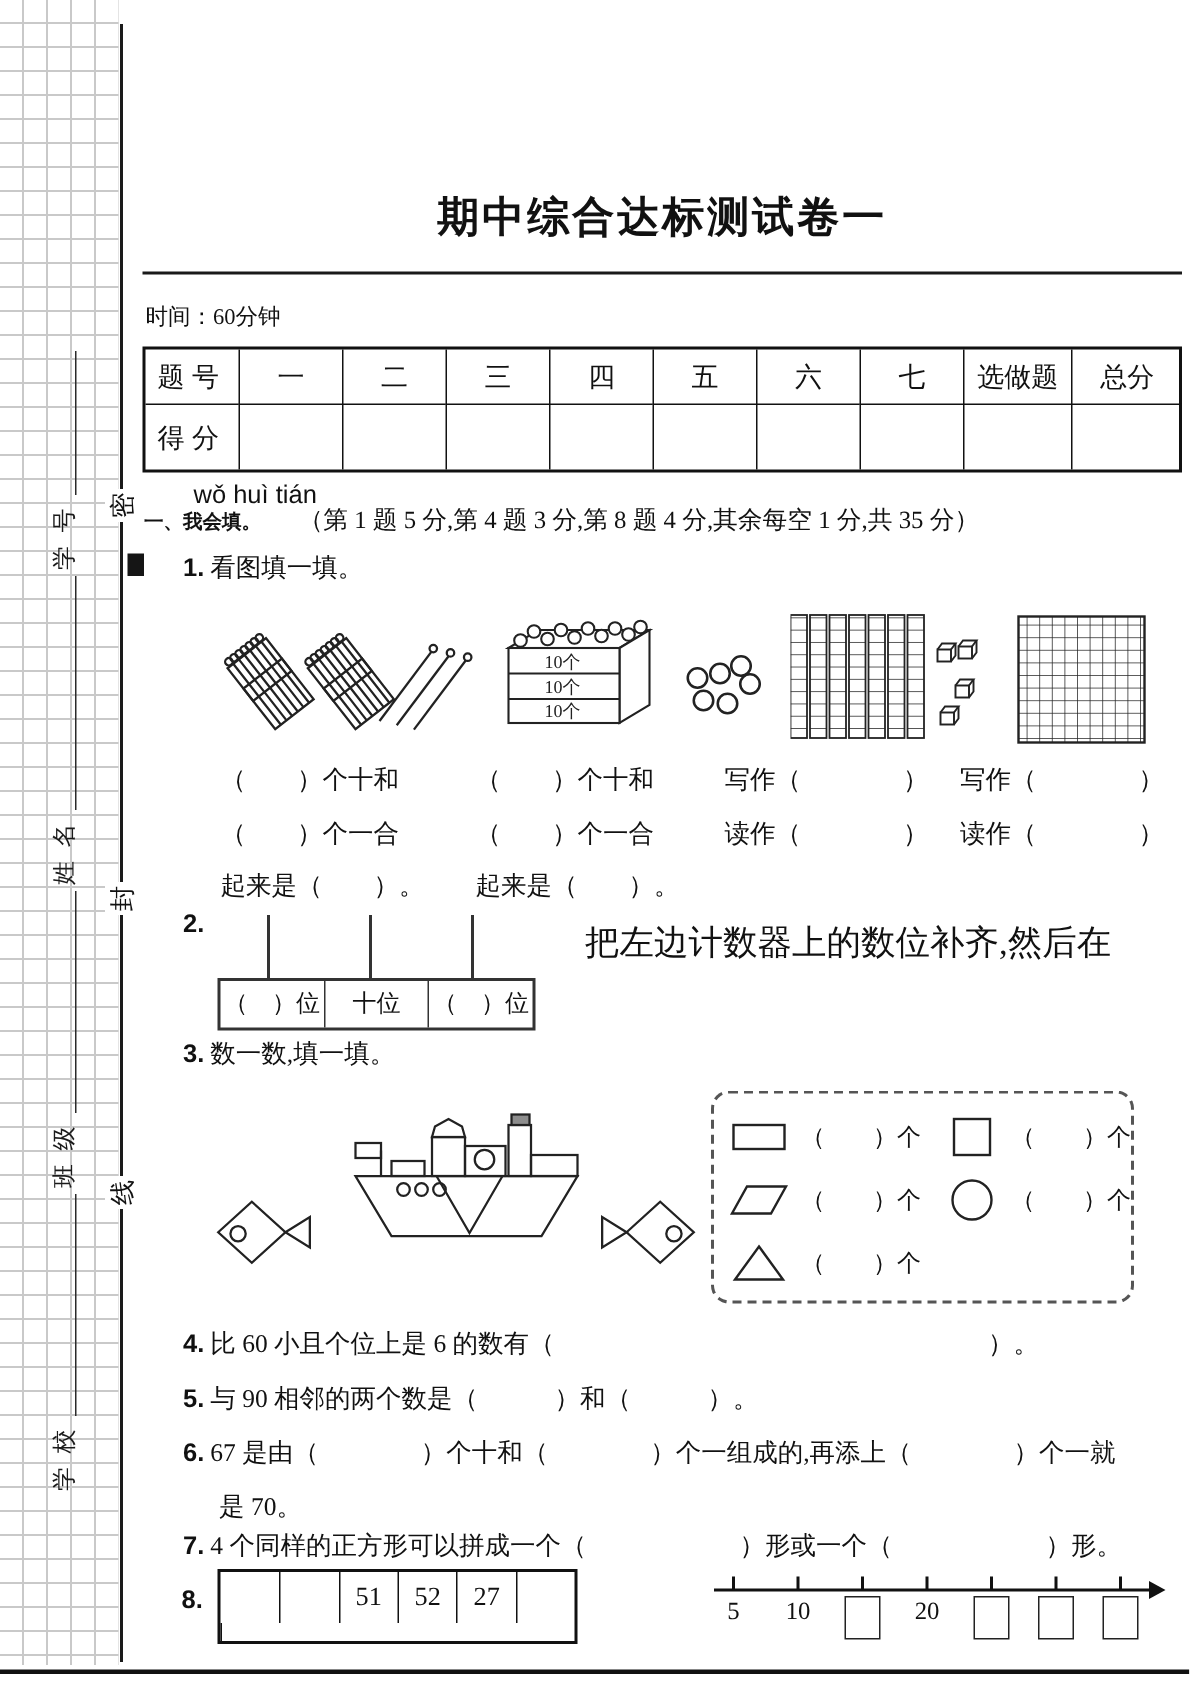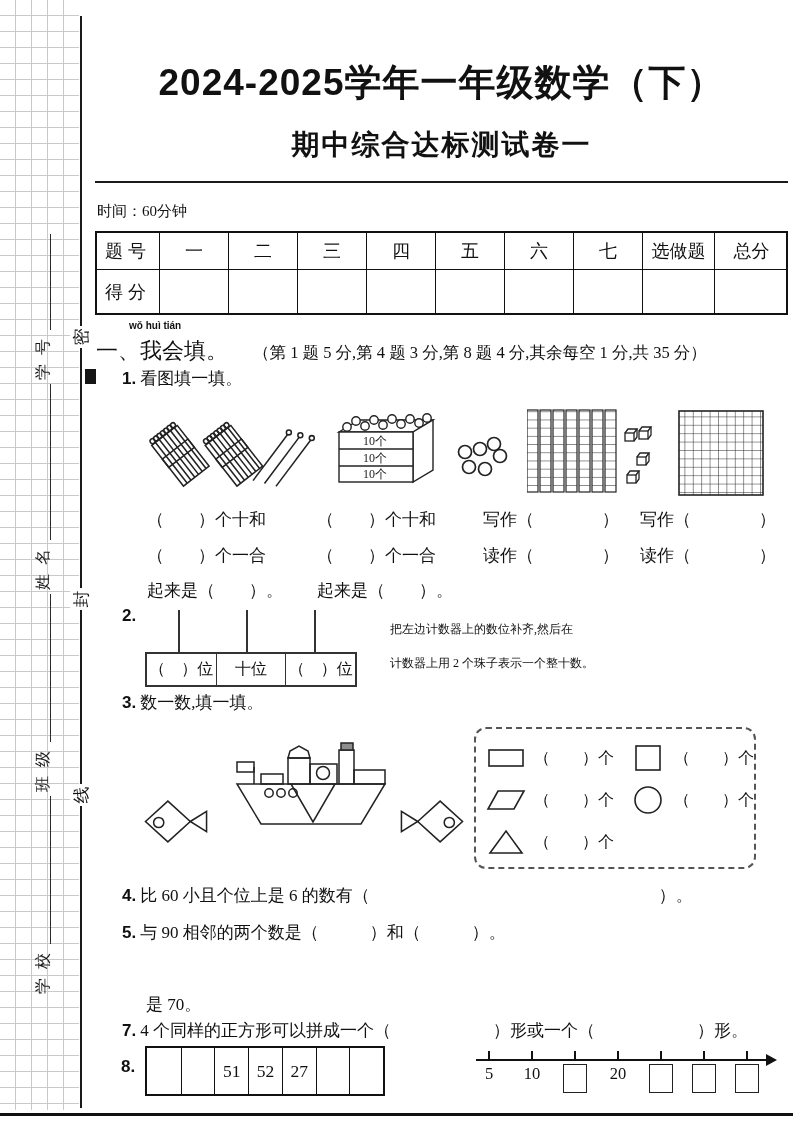--- a/index.html
+++ b/index.html
@@ -31,42 +31,42 @@
     grid-template-columns:62px 69px 69px 69px 69px 69px 69px 69px 72px 74px;
     grid-template-rows:37px 43px;border:2px solid #111;box-sizing:border-box;}
   .sc{border-left:1.5px solid #111;display:flex;align-items:center;justify-content:center;
     font-size:18px;box-sizing:border-box;}
   .sc.c0{border-left:none;letter-spacing:5px;}
   .sc.hrow{border-bottom:1.5px solid #111;font-family:Liberation Mono, monospace;}
   
   .t{position:absolute;font-size:17px;white-space:nowrap;}
   .qnum{font-weight:bold;font-family:"Liberation Sans",sans-serif;margin-right:4px;}
   .pinyin{position:absolute;left:129px;top:320px;font-family:"Liberation Sans",sans-serif;
-    font-size:10px;font-weight:bold;}
-  .sec-title{font-weight:normal;font-family:"Liberation Sans",sans-serif;font-size:22px;}
+    font-size:17px;}
+  .sec-title{font-weight:bold;font-family:"Liberation Sans",sans-serif;font-size:13px;}
   .sec-note{font-size:16.5px;margin-left:25px;}
   .col{position:absolute;font-size:17px;line-height:35.5px;white-space:nowrap;}
   
   .rod{position:absolute;width:2px;height:42px;background:#333;top:610px;}
   .device{position:absolute;left:145px;top:652px;width:208px;height:31px;border:2px solid #333;
     display:flex;box-sizing:content-box;}
   .dcell{flex:1;display:flex;align-items:center;justify-content:center;font-size:16px;
     border-left:1.5px solid #333;}
   .dcell:first-child{border-left:none;}
-  .q2text{position:absolute;left:390px;top:612px;width:400px;font-size:12px;line-height:34px;
+  .q2text{position:absolute;left:390px;top:612px;width:400px;font-size:23px;line-height:34px;
     white-space:nowrap;}
   
   .dashed-box{position:absolute;left:474px;top:727px;width:282px;height:142px;
     border:2.2px dashed #555;border-radius:12px;box-sizing:border-box;
     display:grid;grid-template-columns:48px 94px 46px 80px;grid-auto-rows:42px;
     align-items:center;padding:8px 0 0 10px;}
   .shape-label{font-size:16px;white-space:nowrap;}
   
   .strip{position:absolute;left:145px;top:1046px;width:236px;height:46px;border:2.5px solid #111;
-    display:grid;grid-template-columns:repeat(7,1fr);box-sizing:content-box;}
+    display:grid;grid-template-columns:repeat(6,1fr);box-sizing:content-box;}
   .strip .cell{border-left:1.5px solid #111;display:flex;align-items:center;justify-content:center;
     font-size:17.5px;}
   .strip .cell:first-child{border-left:none;}
   .numline{position:absolute;left:468px;top:1042px;width:322px;height:64px;}
   .nl-line{position:absolute;left:8px;top:17px;width:292px;height:2px;background:#111;}
   .nl-arrow{position:absolute;left:298px;top:11.5px;width:0;height:0;
     border-left:11px solid #111;border-top:6px solid transparent;border-bottom:6px solid transparent;}
   .tick{position:absolute;top:9px;width:1.8px;height:9px;background:#111;}
   .nl-num{position:absolute;top:22px;width:22px;text-align:center;font-size:16.5px;}
   .nl-box{position:absolute;top:22px;width:22px;height:27px;border:1.7px solid #222;background:#fff;}
@@ -88,21 +88,20 @@
       <span class="f-line" style="width:148px"></span>
     <span class="f-label">班级</span>
       <span class="f-line" style="width:148px"></span>
     <span class="f-label">姓名</span>
       <span class="f-line" style="width:156px"></span>
     <span class="f-label">学号</span>
       <span class="f-line" style="width:96px"></span>
   </div>
   <div class="ink-mark"></div>
 
-  <div class="title1">2024-2025学年一年级数学（下）</div>
   <div class="title2">期中综合达标测试卷一</div>
   <div class="header-rule"></div>
   <div class="time">时间：60分钟</div>
 
   <div class="score-table">
     <div class="sc hrow c0">题号</div>
     <div class="sc hrow">一</div>
     <div class="sc hrow">二</div>
     <div class="sc hrow">三</div>
     <div class="sc hrow">四</div>
@@ -265,21 +264,20 @@
   <div class="rod" style="left:178px"></div>
   <div class="rod" style="left:246px"></div>
   <div class="rod" style="left:314px"></div>
   <div class="device">
     <div class="dcell">（　）位</div>
     <div class="dcell">十位</div>
     <div class="dcell">（　）位</div>
   </div>
   <div class="q2text">
     <div>把左边计数器上的数位补齐,然后在</div>
-    <div>计数器上用 2 个珠子表示一个整十数。</div>
   </div>
 
   <div class="t" style="left:122px;top:691px">
     <span class="qnum">3.</span><span>数一数,填一填。</span>
   </div>
 
   <svg style="position:absolute;left:139px;top:794px" width="72" height="56" viewBox="0 0 70 55">
     <g fill="none" stroke="#222" stroke-width="1.5">
       <polygon points="6,27 28,7 50,27 28,47"></polygon>
       <circle cx="19" cy="28" r="5"></circle>
@@ -337,20 +335,23 @@
     </svg>
     <span class="shape-label">（　　）个</span>
   </div>
 
   <div class="t" style="left:122px;top:884px">
     <span class="qnum">4.</span><span>比 60 小且个位上是 6 的数有（　　　　　　　　　　　　　　　　　）。</span>
   </div>
   <div class="t" style="left:122px;top:921px">
     <span class="qnum">5.</span><span>与 90 相邻的两个数是（　　　）和（　　　）。</span>
   </div>
+  <div class="t" style="left:122px;top:957px">
+    <span class="qnum">6.</span><span>67 是由（　　　　）个十和（　　　　）个一组成的,再添上（　　　　）个一就</span>
+  </div>
   <div class="t" style="left:146px;top:993px">是 70。</div>
   <div class="t" style="left:122px;top:1019px">
     <span class="qnum">7.</span><span>4 个同样的正方形可以拼成一个（　　　　　　）形或一个（　　　　　　）形。</span>
   </div>
 
   <div class="t" style="left:121px;top:1057px">
     <span class="qnum">8.</span>
   </div>
   <div class="strip">
     <div class="cell"></div>

